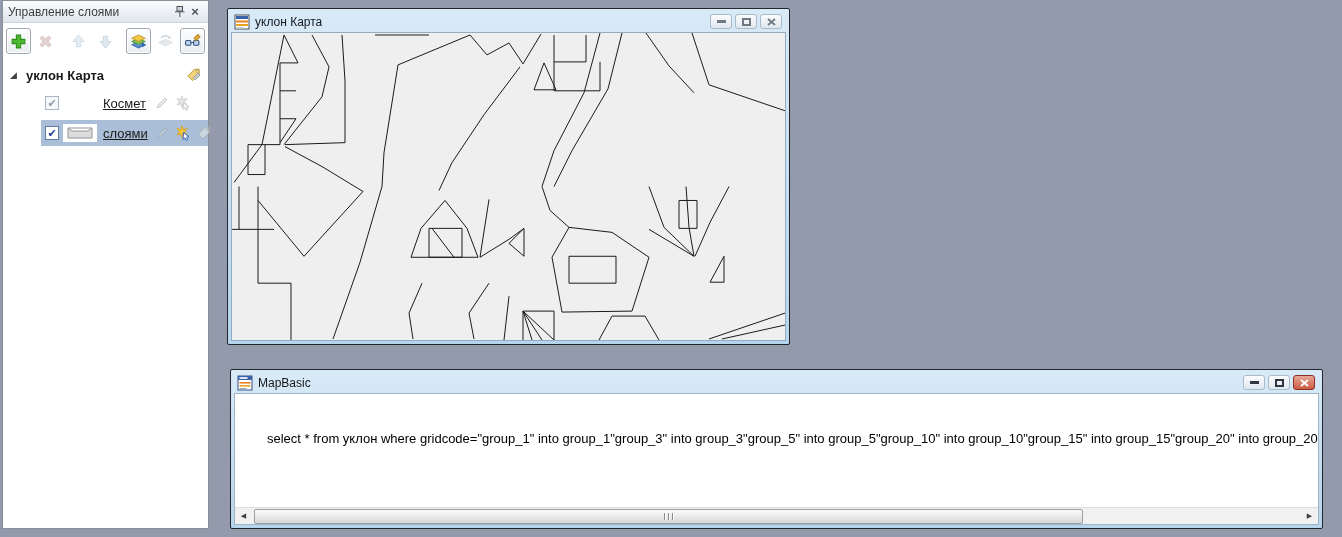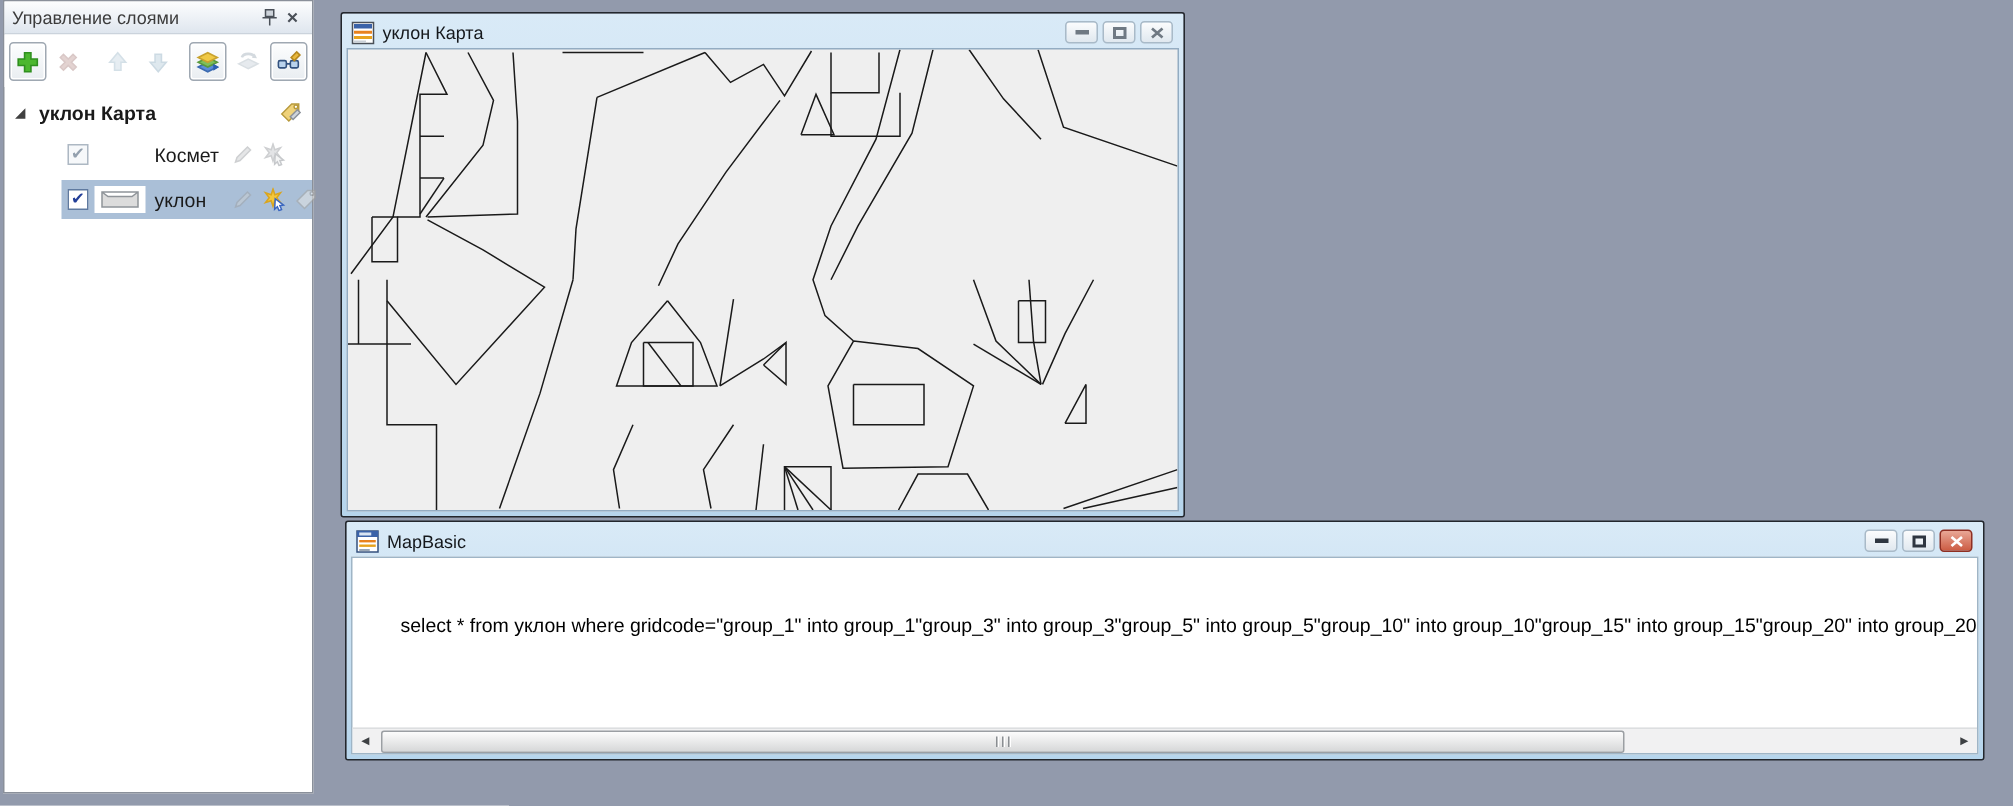--- a/index.html
+++ b/index.html
@@ -27,21 +27,21 @@
   .tree-group-row { display:flex; align-items:center; height:22px; padding:0 6px 0 6px; }
   .expander { font-size:9px; color:#404040; margin:0 9px 0 1px; }
   .group-label { font-weight:bold; flex:1; }
   .tree-row { display:flex; align-items:center; height:26px; margin:4px 0 0 38px; padding:0 3px 0 4px; gap:4px; }
   .tree-row.selected { background:#AABFD7; }
   .checkbox { width:14px; height:14px; background:#fff; border:1px solid #5F7AA0;
     display:flex; align-items:center; justify-content:center; font-size:11px; color:#233F98; line-height:1; flex:0 0 14px;}
   .checkbox.gray { border-color:#ADB8C3; color:#93A0AE; background:#F6F8FA; }
   .swatch-slot { width:36px; flex:0 0 36px; height:18px; display:flex; align-items:center; }
   .swatch { width:34px; height:18px; background:#fff; display:flex; align-items:center; justify-content:center; }
-  .row-label { width:46px; flex:0 0 46px; }
+  .row-label { width:46px; flex:0 0 46px;text-decoration:underline; }
   .row-icon { width:17px; height:17px; flex:0 0 17px; display:flex; align-items:center; justify-content:center; }
 
   
   .window { position:absolute; border:1px solid #23272D; border-radius:2px;
     background:linear-gradient(#D9EAF7,#B6D5EC); padding:2px 3px 3px 3px; display:flex; flex-direction:column; }
   .titlebar { height:21px; flex:0 0 21px; display:flex; align-items:center; gap:5px; padding:0 2px 0 3px;
     font-size:12px; color:#15181C; }
   .win-title { flex:1; white-space:nowrap; overflow:hidden; }
   .title-buttons { display:flex; gap:3px; margin-left:auto; padding-right:2px; }
   .wbtn { width:22px; height:15px; border-radius:3px; border:1px solid #A9BAC8;
@@ -49,21 +49,21 @@
   .wbtn.red { background:linear-gradient(#E9A796,#CC5C43); border-color:#8E2F23; }
   .g-min { width:9px; height:3px; background:#6F7983; }
   .active .g-min { background:#2F3640; }
   .g-restore { width:9px; height:8px; border:2px solid #6F7983; }
   .active .g-restore { border-color:#2F3640; }
 
   .map-window { left:227px; top:8px; width:563px; height:337px; }
   .map-body { flex:1; background:#EFEFEF; border:1px solid #93ACC2; overflow:hidden; }
   .map-body svg { display:block; width:100%; height:100%; }
 
-  .mapbasic-window { left:230px; top:347px; width:1093px; height:160px; }
+  .mapbasic-window { left:230px; top:369px; width:1093px; height:160px; }
   .mb-body { flex:1; background:#fff; border:1px solid #9FB5C6; position:relative; overflow:hidden; }
   .mb-text { padding:2px 0 0 2px; font-size:13px; line-height:17px; white-space:pre; color:#000; }
   .mb-line.indent { padding-left:30px; }
 
   .mb-scrollbar { position:absolute; left:0; right:0; bottom:0; height:17px;
     background:#F1F1F2; border-top:1px solid #DCDEE0; display:flex; }
   .sb-arrow { width:17px; flex:0 0 17px; display:flex; align-items:center; justify-content:center;
     font-size:7px; color:#3E4144; }
   .sb-track { flex:1; position:relative; }
   .sb-thumb { position:absolute; left:2px; top:1px; height:15px; width:79%;
@@ -169,21 +169,21 @@
 
       <div class="tree-row selected">
         <span class="checkbox">✔</span>
         <span class="swatch-slot">
           <span class="swatch">
             <svg width="26" height="12" viewBox="0 0 26 12">
               <path d="M1 1 H25 V11 H1 Z M1 1 L5 4 H21 L25 1" fill="#DCDCDC" stroke="#8F9499" stroke-width="1"></path>
             </svg>
           </span>
         </span>
-        <span class="row-label">уклон</span>
+        <span class="row-label">слоями</span>
         <span class="row-icon dim">
           <svg width="16" height="16" viewBox="0 0 16 16">
             <path d="M3 13 L4 10 L11 3 L13 5 L6 12 Z" fill="#C9CFD5" stroke="#9AA2AA"></path>
           </svg>
         </span>
         <span class="row-icon">
           <svg width="16" height="16" viewBox="0 0 16 16">
             <path d="M7 1 L8.2 4.8 L12 3.5 L9.5 6.8 L12 10 L8.2 8.8 L7 12.5 L5.8 8.8 L2 10 L4.5 6.8 L2 3.5 L5.8 4.8 Z" fill="#F5C73A" stroke="#D9A520"></path>
             <path d="M8.5 7.5 l5.5 4.2 -2.4 .4 1.1 2.6 -1.7 .7 -1.1 -2.6 -1.8 1.7 z" fill="#FFFFFF" stroke="#3A66C0"></path>
           </svg>

